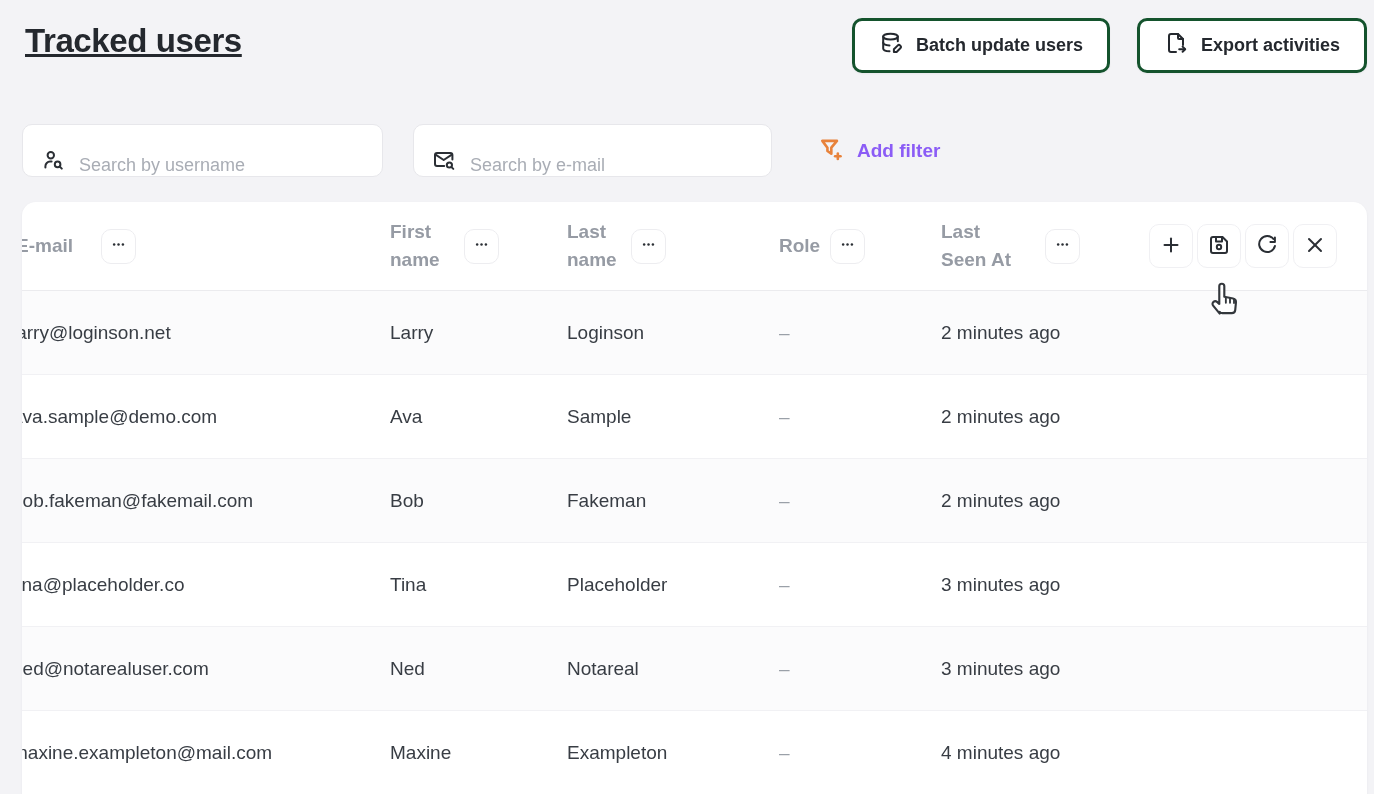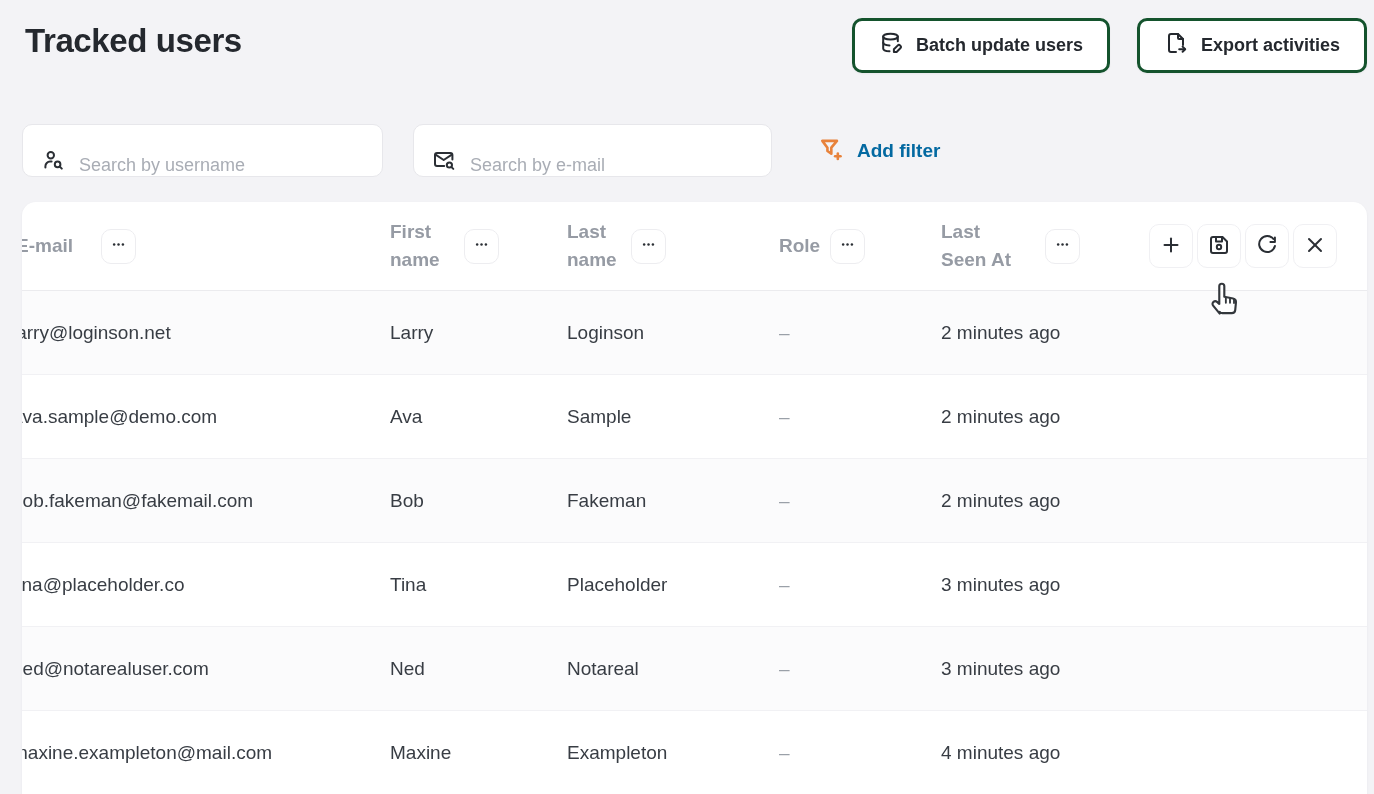--- a/index.html
+++ b/index.html
@@ -6,21 +6,21 @@
   html,body { width:1374px; height:794px; overflow:hidden; }
   body {
     position:relative;
     background:#f3f3f6;
     font-family:"Liberation Sans", sans-serif;
     color:#272b31;
   }
   
   .page-title {
     position:absolute; left:25px; top:22px;
-    font-size:33px; font-weight:700; letter-spacing:-0.4px; color:#24282e;
+    font-size:33px; font-weight:700; letter-spacing:-0.4px; color:#24282e;text-decoration:underline;
   }
   .top-btn {
     position:absolute; top:18px; height:55px;
     display:flex; align-items:center; gap:13px;
     background:#fff; border:3px solid #14532d; border-radius:10px;
     padding:0 24px; font-size:18px; font-weight:700; color:#24282e;
     box-shadow:0 1px 2px rgba(30,30,60,.05); cursor:pointer;
   }
   .btn-batch { right:264px; }
   .btn-export { right:7px; }
@@ -34,21 +34,21 @@
   .search-username { left:22px; width:361px; }
   .search-email   { left:413px; width:359px; }
   .search-box input {
     border:none; outline:none; flex:1; font-size:18px;
     font-family:"Liberation Sans", sans-serif; color:#383d44; background:transparent;
   }
   .search-box input::placeholder { color:#a9adb5; }
   .add-filter {
     position:absolute; left:818px; top:136px; height:30px;
     display:flex; align-items:center; gap:13px;
-    color:#0369a1; font-size:19px; font-weight:700; cursor:pointer;
+    color:#8b5cf6; font-size:19px; font-weight:700; cursor:pointer;
   }
   
   .card {
     position:absolute; left:22px; top:202px; width:1345px; bottom:0;
     background:#fff; border-radius:14px 14px 0 0;
     box-shadow:0 1px 3px rgba(25,25,50,.05);
     overflow:hidden;
   }
   .thead {
     display:flex; align-items:center; height:89px;

